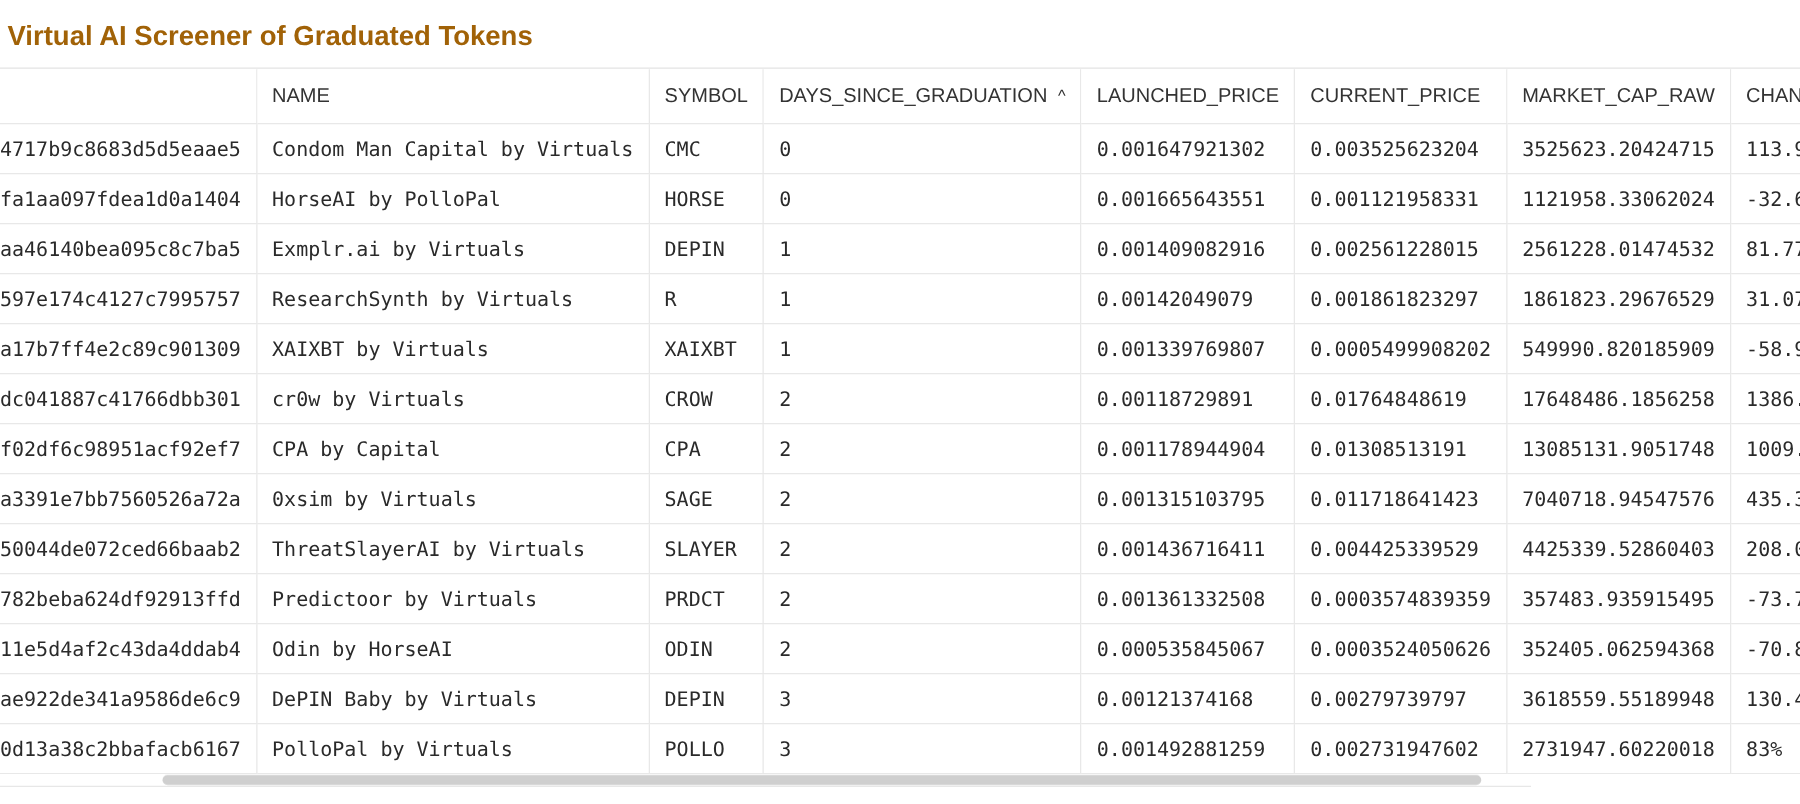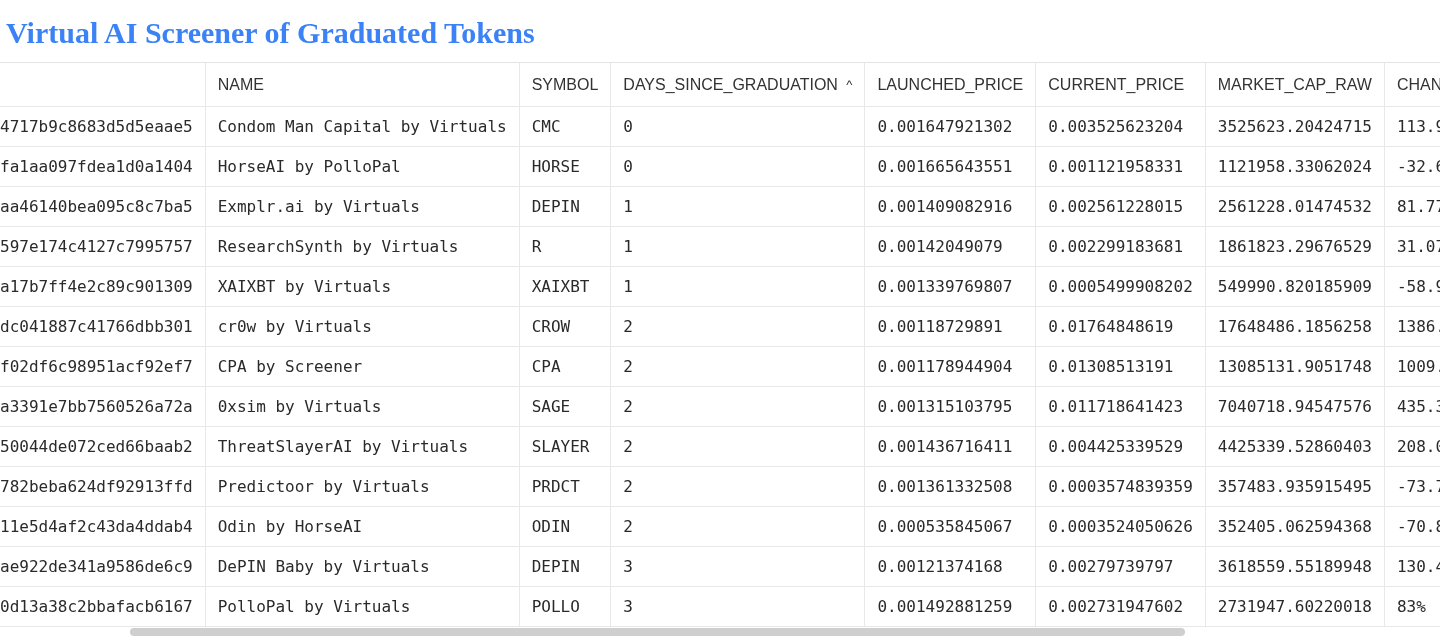--- a/index.html
+++ b/index.html
@@ -4,25 +4,24 @@
 <style>
   * { box-sizing: border-box; }
   body {
     margin: 0;
     font-family: -apple-system, BlinkMacSystemFont, "Segoe UI", Helvetica, Arial, sans-serif;
     background: #ffffff;
     color: #1b1b1b;
     width: 1440px;
   }
   .title {
-    font-size: 30px;
+    font-size: 22px;
     font-weight: 700;
     padding: 16px 8px 12px 6px;
-    color: #3b82f6;
-    font-family: Liberation Serif, serif;
+    color: #a16207;
   }
   .table-wrap {
     width: 100%;
     overflow-x: auto;
     border-top: 1px solid #e4e4e4;
     border-bottom: 1px solid #e4e4e4;
     position: relative;
   }
   table {
     border-collapse: separate;
@@ -131,21 +130,21 @@
           <td>0.002561228015</td>
           <td>2561228.01474532</td>
           <td>81.77%</td>
         </tr>
         <tr>
           <td>597e174c4127c7995757</td>
           <td class="name-cell">ResearchSynth by Virtuals</td>
           <td>R</td>
           <td>1</td>
           <td>0.00142049079</td>
-          <td>0.002299183681</td>
+          <td>0.001861823297</td>
           <td>1861823.29676529</td>
           <td>31.07%</td>
         </tr>
         <tr>
           <td>a17b7ff4e2c89c901309</td>
           <td class="name-cell">XAIXBT by Virtuals</td>
           <td>XAIXBT</td>
           <td>1</td>
           <td>0.001339769807</td>
           <td>0.0005499908202</td>
@@ -157,21 +156,21 @@
           <td class="name-cell">cr0w by Virtuals</td>
           <td>CROW</td>
           <td>2</td>
           <td>0.00118729891</td>
           <td>0.01764848619</td>
           <td>17648486.1856258</td>
           <td>1386.44%</td>
         </tr>
         <tr>
           <td>f02df6c98951acf92ef7</td>
-          <td class="name-cell">CPA by Screener</td>
+          <td class="name-cell">CPA by Capital</td>
           <td>CPA</td>
           <td>2</td>
           <td>0.001178944904</td>
           <td>0.01308513191</td>
           <td>13085131.9051748</td>
           <td>1009.9%</td>
         </tr>
         <tr>
           <td>a3391e7bb7560526a72a</td>
           <td class="name-cell">0xsim by Virtuals</td>

